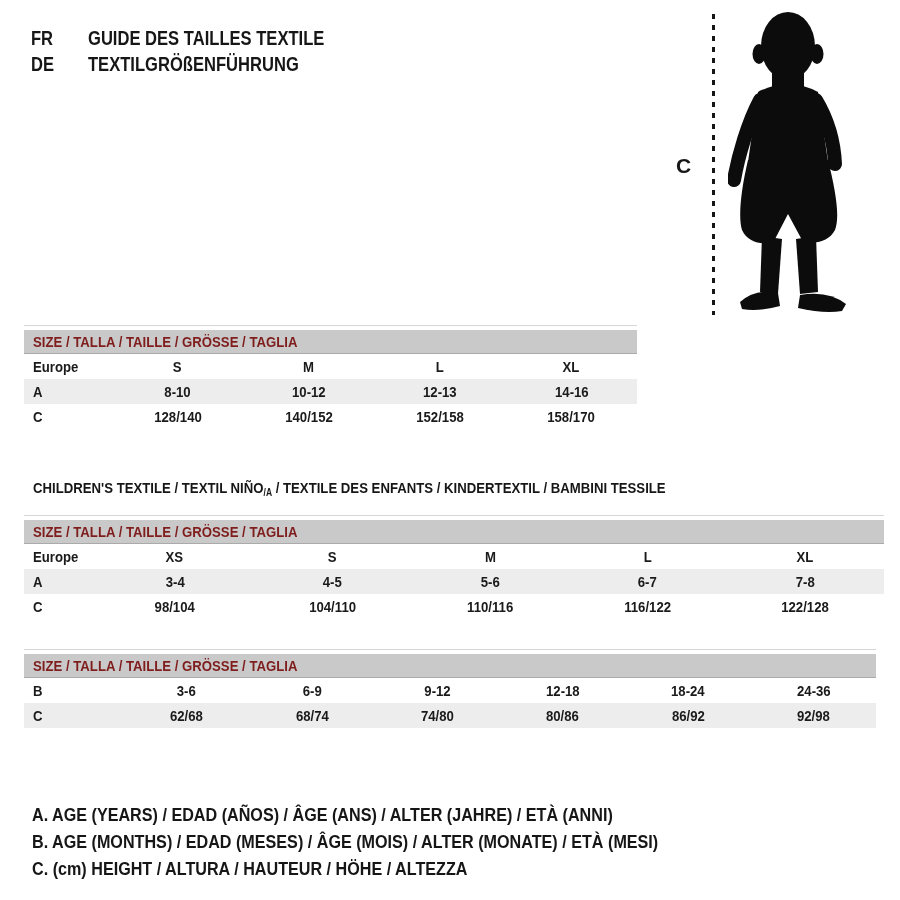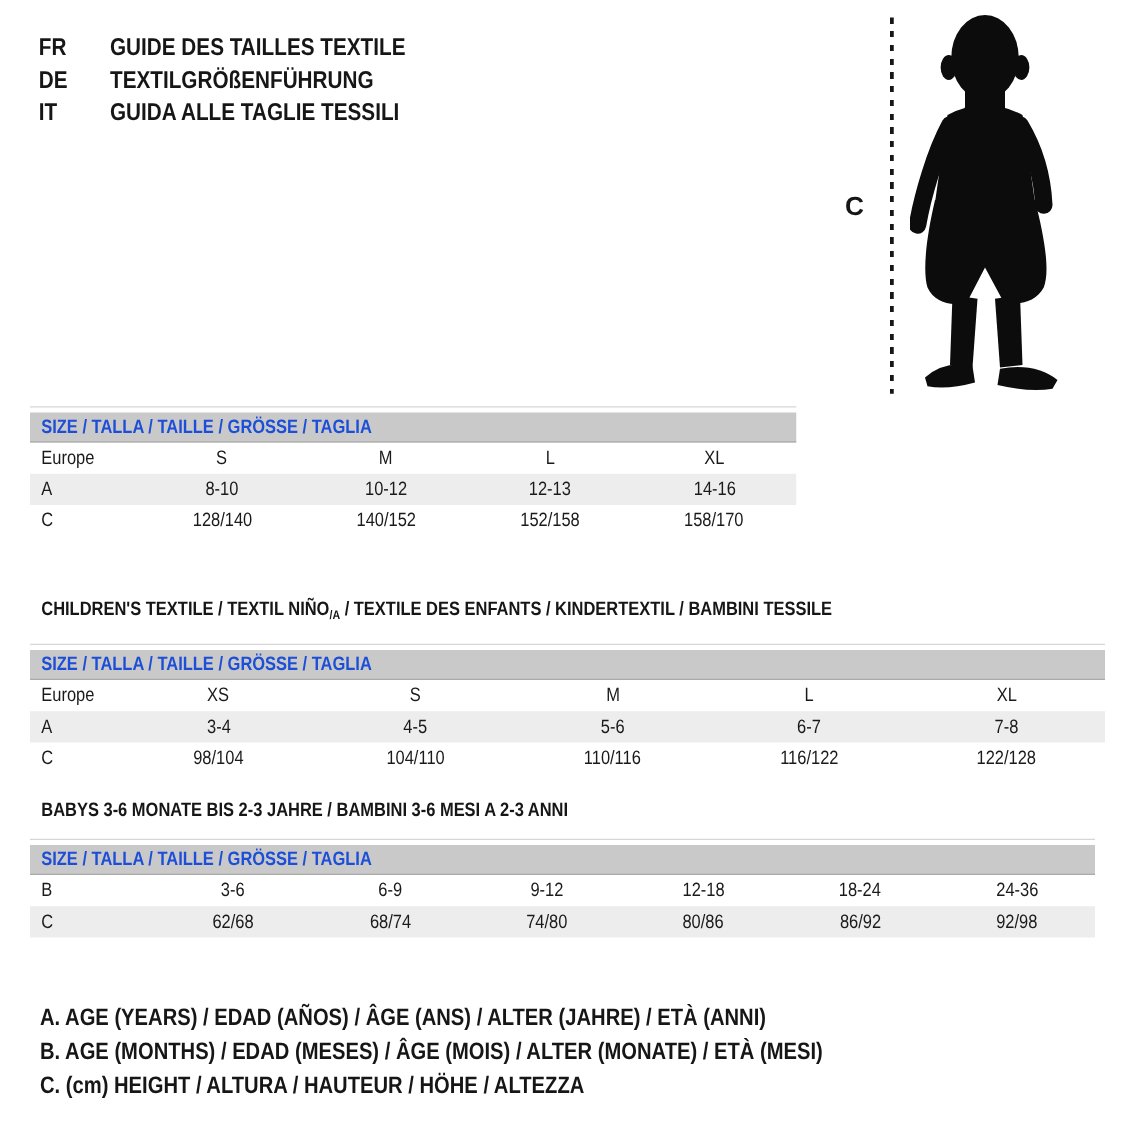--- a/index.html
+++ b/index.html
@@ -27,22 +27,22 @@
 
   
   .size-section { position:absolute; left:24px; }
   #sec-junior   { top:325px; width:613px; }
   #sec-children { top:477px; width:860px; }
   #sec-babies   { top:638px; width:852px; }
   .tbl-title { font-size:15.5px; font-weight:700; line-height:22px; margin-left:9px; margin-bottom:11px; }
   .subscript { font-size:10px; vertical-align:-3px; letter-spacing:0; }
   .top-line { height:1px; background:#d6d6d6; margin-bottom:4px; }
   .bar { height:24px; background:#c9c9c9; border-bottom:1px solid #aaaaaa; display:flex; align-items:center;
-         padding-left:9px; font-size:15.5px; font-weight:700; color:#1d4ed8; }
-  .trow { display:grid; align-items:center; height:25px; font-size:15.5px; font-weight:400; color:#1a1a1a; }
+         padding-left:9px; font-size:15.5px; font-weight:700; color:#7f1d1d; }
+  .trow { display:grid; align-items:center; height:25px; font-size:15.5px; font-weight:700; color:#1a1a1a; }
   .trow.shaded { background:#ededed; }
   .trow .rlabel { text-align:left; padding-left:9px; }
   .trow .cell { text-align:center; }
   #sec-junior .trow   { grid-template-columns:88px repeat(4,1fr); }
   #sec-children .trow { grid-template-columns:72px repeat(5,1fr); }
   #sec-babies .trow   { grid-template-columns:100px repeat(6,1fr); }
 
   
   .legend { position:absolute; left:32px; top:801px; font-size:19px; font-weight:700; line-height:27px; }
   .legend-line { display:block; }
@@ -51,24 +51,20 @@
 <body>
 
 <div class="languages">
   <div class="lang-row">
     <span class="cond">FR</span>
     <span class="cond">GUIDE DES TAILLES TEXTILE</span>
   </div>
   <div class="lang-row">
     <span class="cond">DE</span>
     <span class="cond">TEXTILGRÖßENFÜHRUNG</span>
-  </div>
-  <div class="lang-row">
-    <span class="cond">IT</span>
-    <span class="cond">GUIDA ALLE TAGLIE TESSILI</span>
   </div>
 </div>
 
 <div class="baby-figure">
   <span class="c-label">C</span>
   <div class="dotted-line"></div>
   <svg class="baby-svg" width="130" height="302" viewBox="0 0 130 302">
     <g fill="#0c0c0c" stroke="none">
       <ellipse cx="60" cy="34" rx="27" ry="34"></ellipse>
       <ellipse cx="31" cy="42" rx="6.5" ry="10"></ellipse>
@@ -141,21 +137,20 @@
       <div class="rlabel"><span class="cond">C</span></div>
       <div class="cell"><span class="cond center">98/104</span></div>
       <div class="cell"><span class="cond center">104/110</span></div>
       <div class="cell"><span class="cond center">110/116</span></div>
       <div class="cell"><span class="cond center">116/122</span></div>
       <div class="cell"><span class="cond center">122/128</span></div>
     </div>
   </section>
 <section id="sec-babies" class="size-section">
     <div class="tbl-title">
-      <div class="title-line"><span class="cond"><span>BABYS 3-6 MONATE BIS 2-3 JAHRE / BAMBINI 3-6 MESI A 2-3 ANNI</span></span></div>
     </div>
     <div class="top-line"></div>
     <div class="bar">
       <span class="cond">SIZE / TALLA / TAILLE / GRÖSSE / TAGLIA</span>
     </div>
     <div class="trow">
       <div class="rlabel"><span class="cond">B</span></div>
       <div class="cell"><span class="cond center">3-6</span></div>
       <div class="cell"><span class="cond center">6-9</span></div>
       <div class="cell"><span class="cond center">9-12</span></div>

